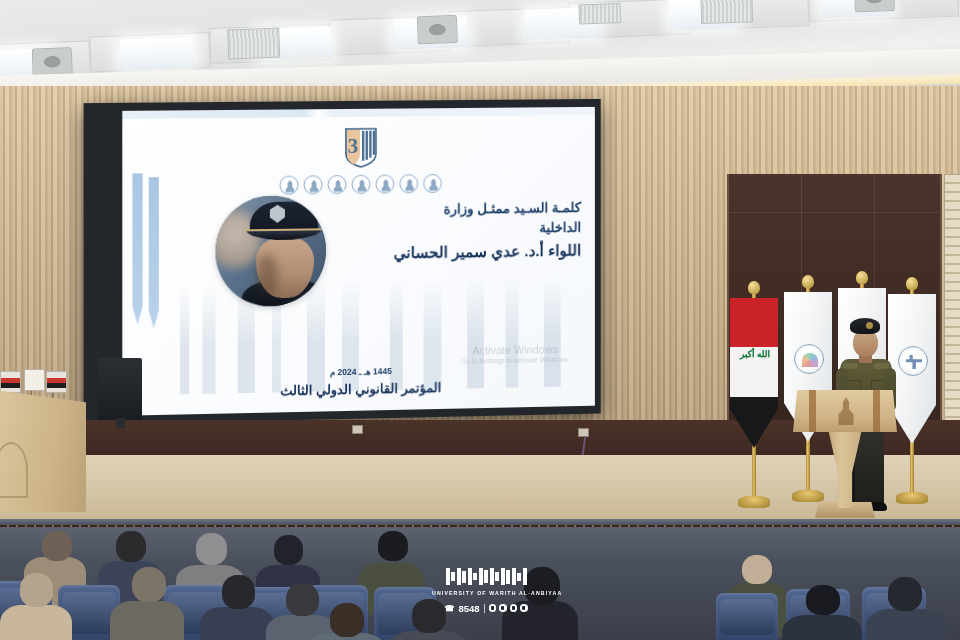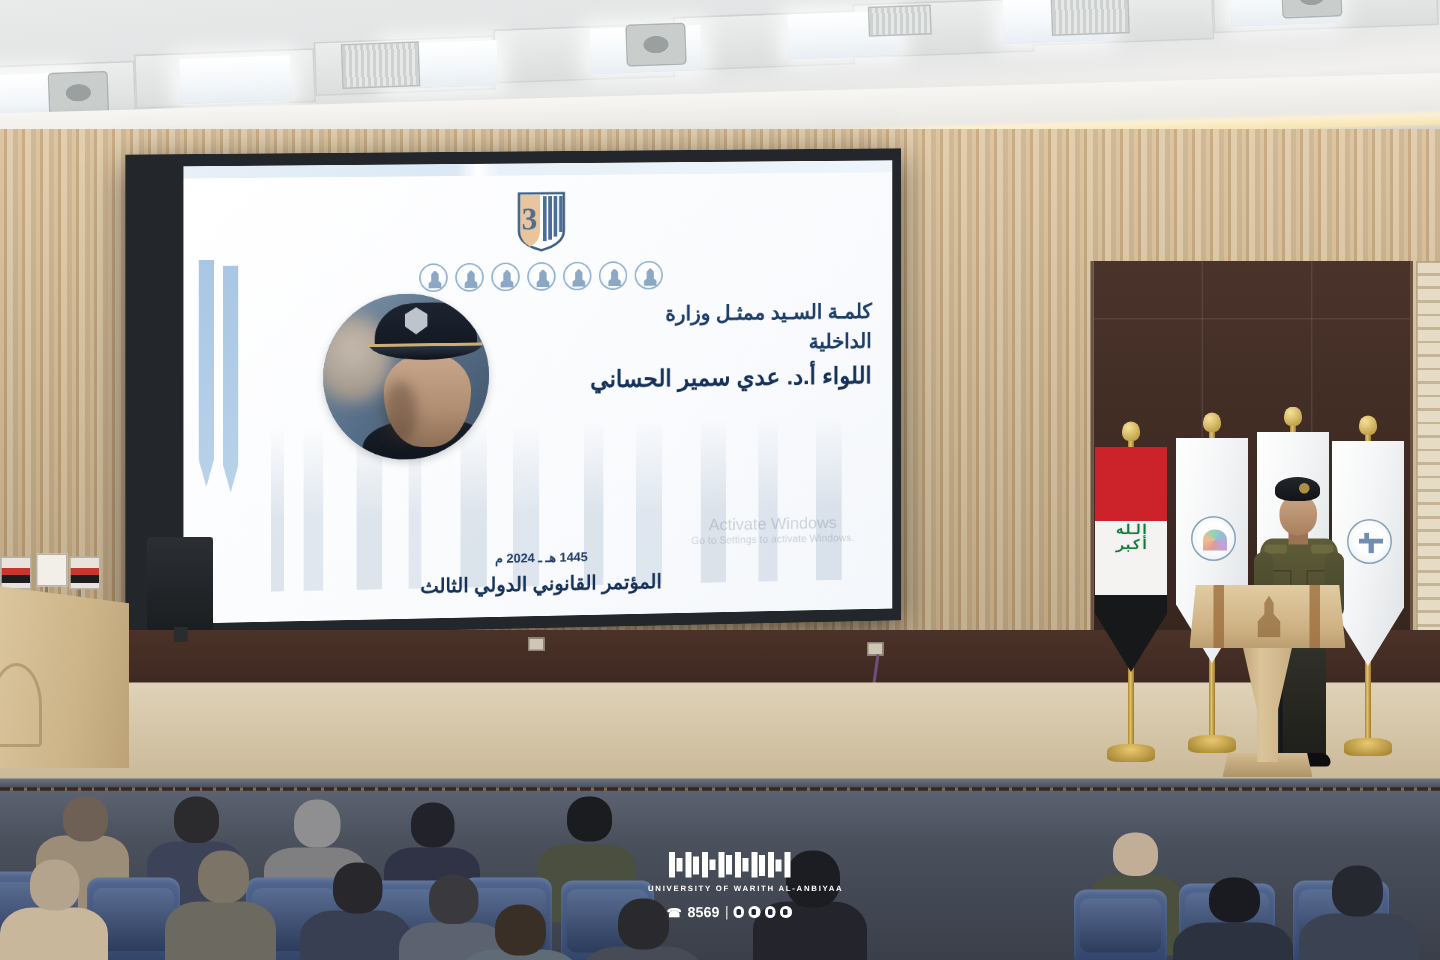--- a/index.html
+++ b/index.html
@@ -262,21 +262,21 @@
     position: absolute; width: 2px; height: 28px; background: #8a7c63;
   }
   .monitor {
     position: absolute; left: 98px; top: 358px; width: 44px; height: 62px;
     background: linear-gradient(180deg,#2b2f33,#1b1e21);
     border-radius: 2px;
   }
   .mon-stand { position: absolute; left: 116px; top: 418px; width: 9px; height: 10px; background: #2a2d30; }
 
   
-  .flagset { position: absolute; left: 726px; top: 276px; width: 210px; height: 250px; font-family: Liberation Mono, monospace; }
+  .flagset { position: absolute; left: 726px; top: 276px; width: 210px; height: 250px; }
   .flag-unit { position: absolute; }
   .flag-pole {
     position: absolute; left: 26px; top: 0; width: 4px; height: 210px;
     background: linear-gradient(90deg,#a8842f,#e2c268 40%,#9b7a2c);
   }
   .flag-finial {
     position: absolute; left: 22px; top: -9px; width: 12px; height: 13px;
     background: radial-gradient(circle at 35% 30%,#f6e09a,#b08f31);
     border-radius: 50% 50% 40% 40%;
   }
@@ -713,21 +713,21 @@
       <span class="kb" style="height:9px;"></span>
       <span class="kb" style="height:17px;"></span>
       <span class="kb" style="height:14px;"></span>
       <span class="kb" style="height:17px;"></span>
       <span class="kb" style="height:8px;"></span>
       <span class="kb" style="height:17px;"></span>
     </div>
     <div class="brand-sub">UNIVERSITY OF WARITH AL-ANBIYAA</div>
     <div class="brand-row">
       <span class="phone-ic">☎</span>
-      <span>8569</span>
+      <span>8548</span>
       <span class="brand-sep"></span>
       <span class="soc">
         <i></i>
         <i></i>
         <i></i>
         <i></i>
       </span>
     </div>
   </div>
 

